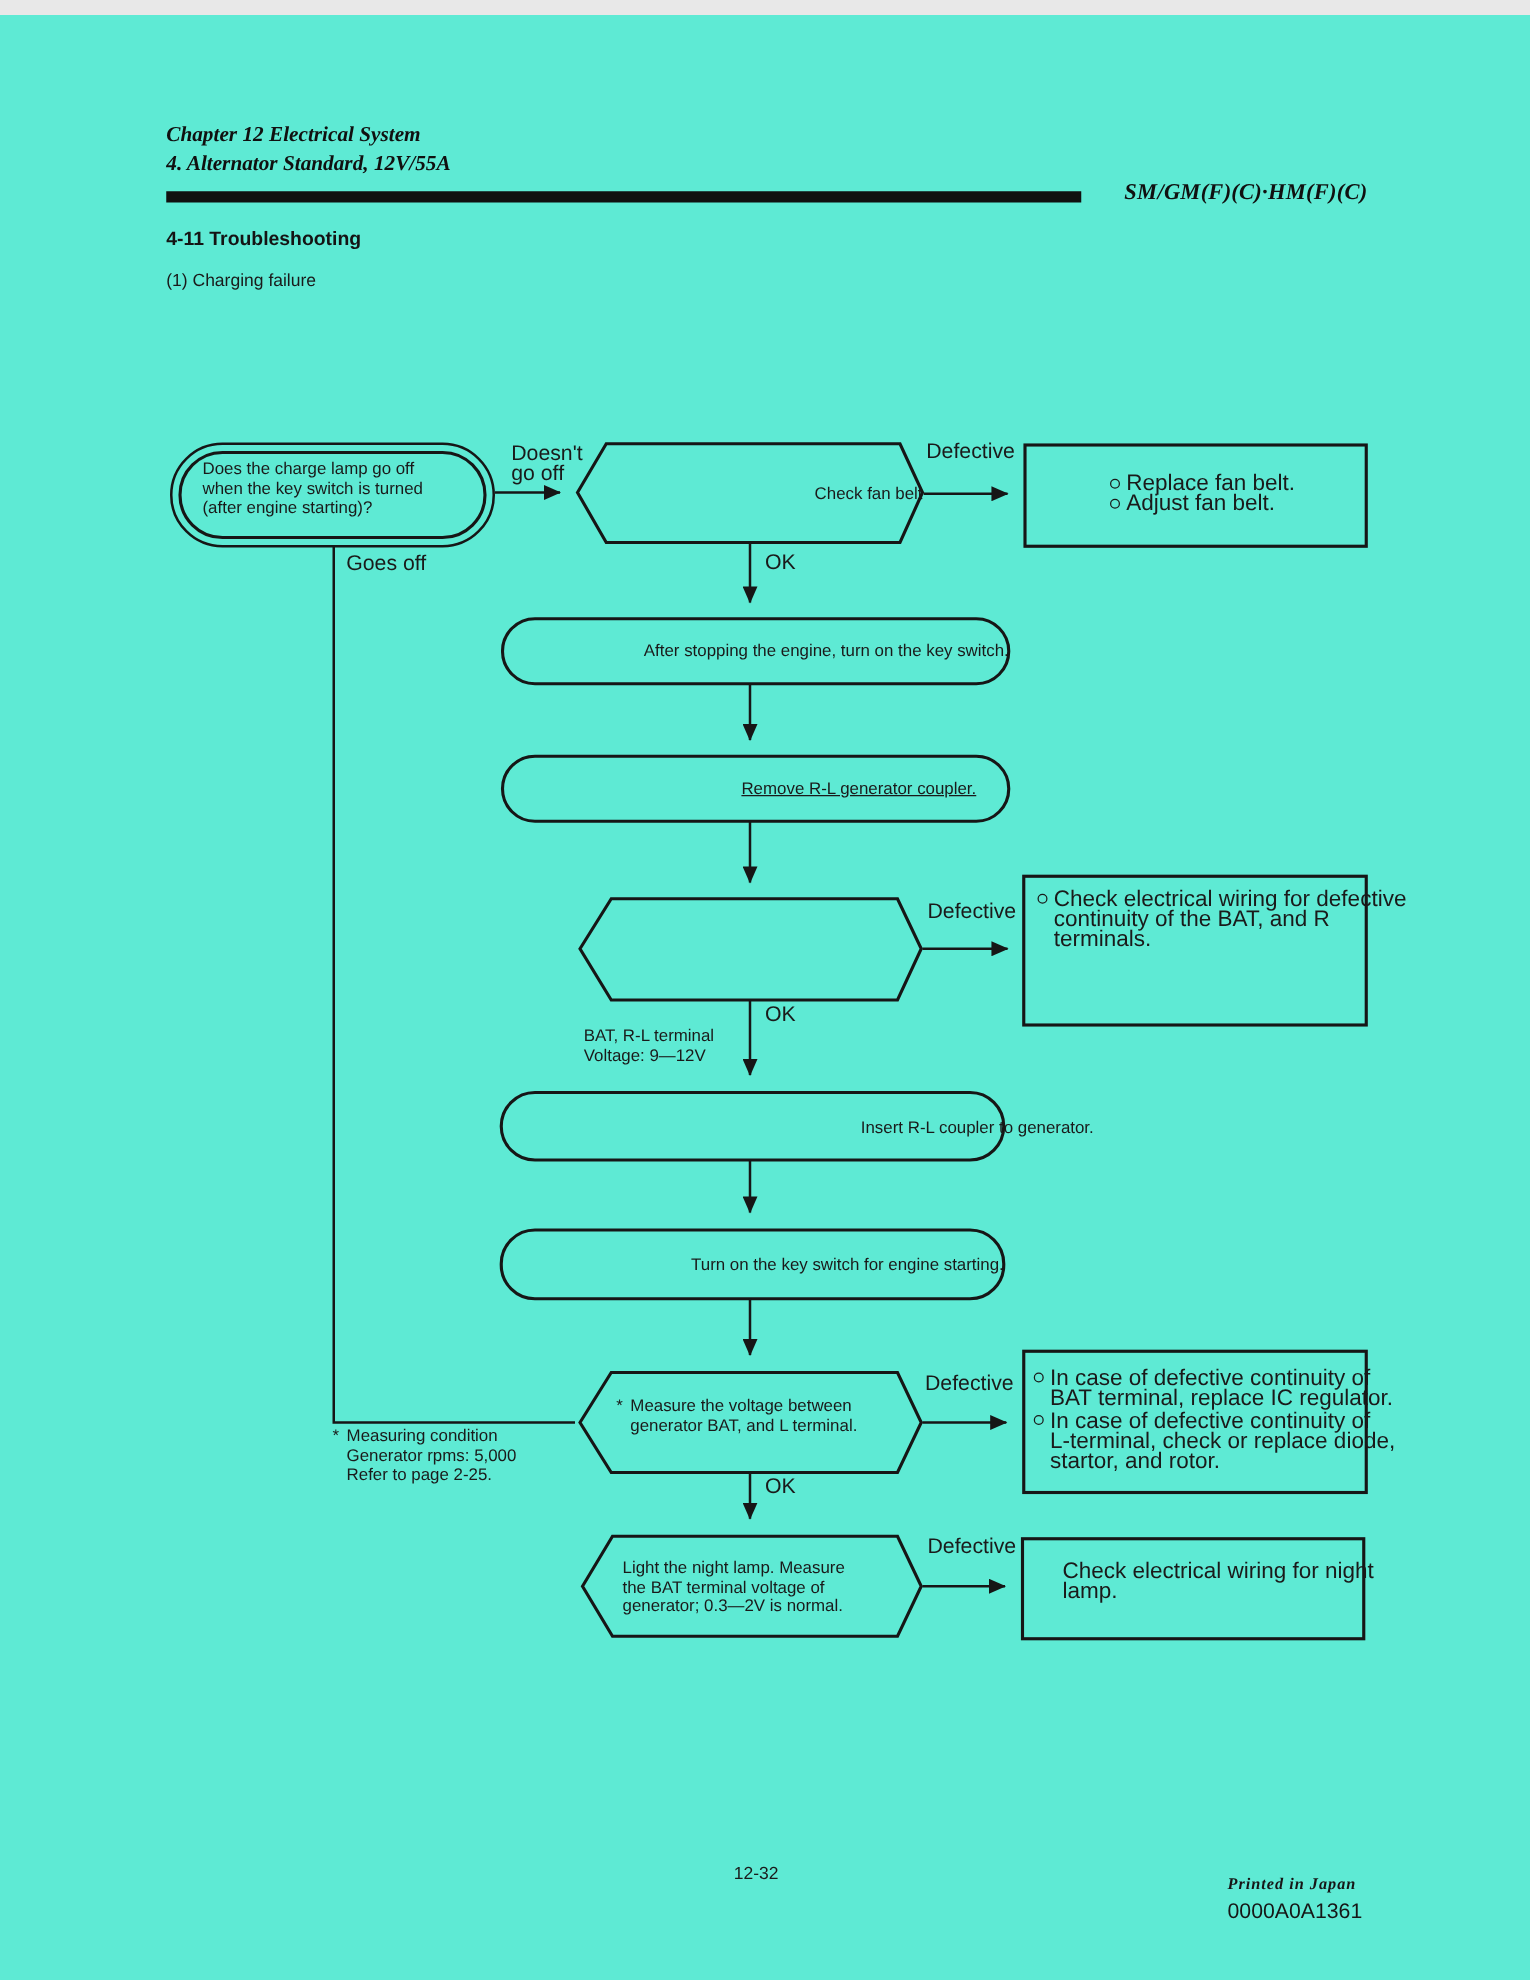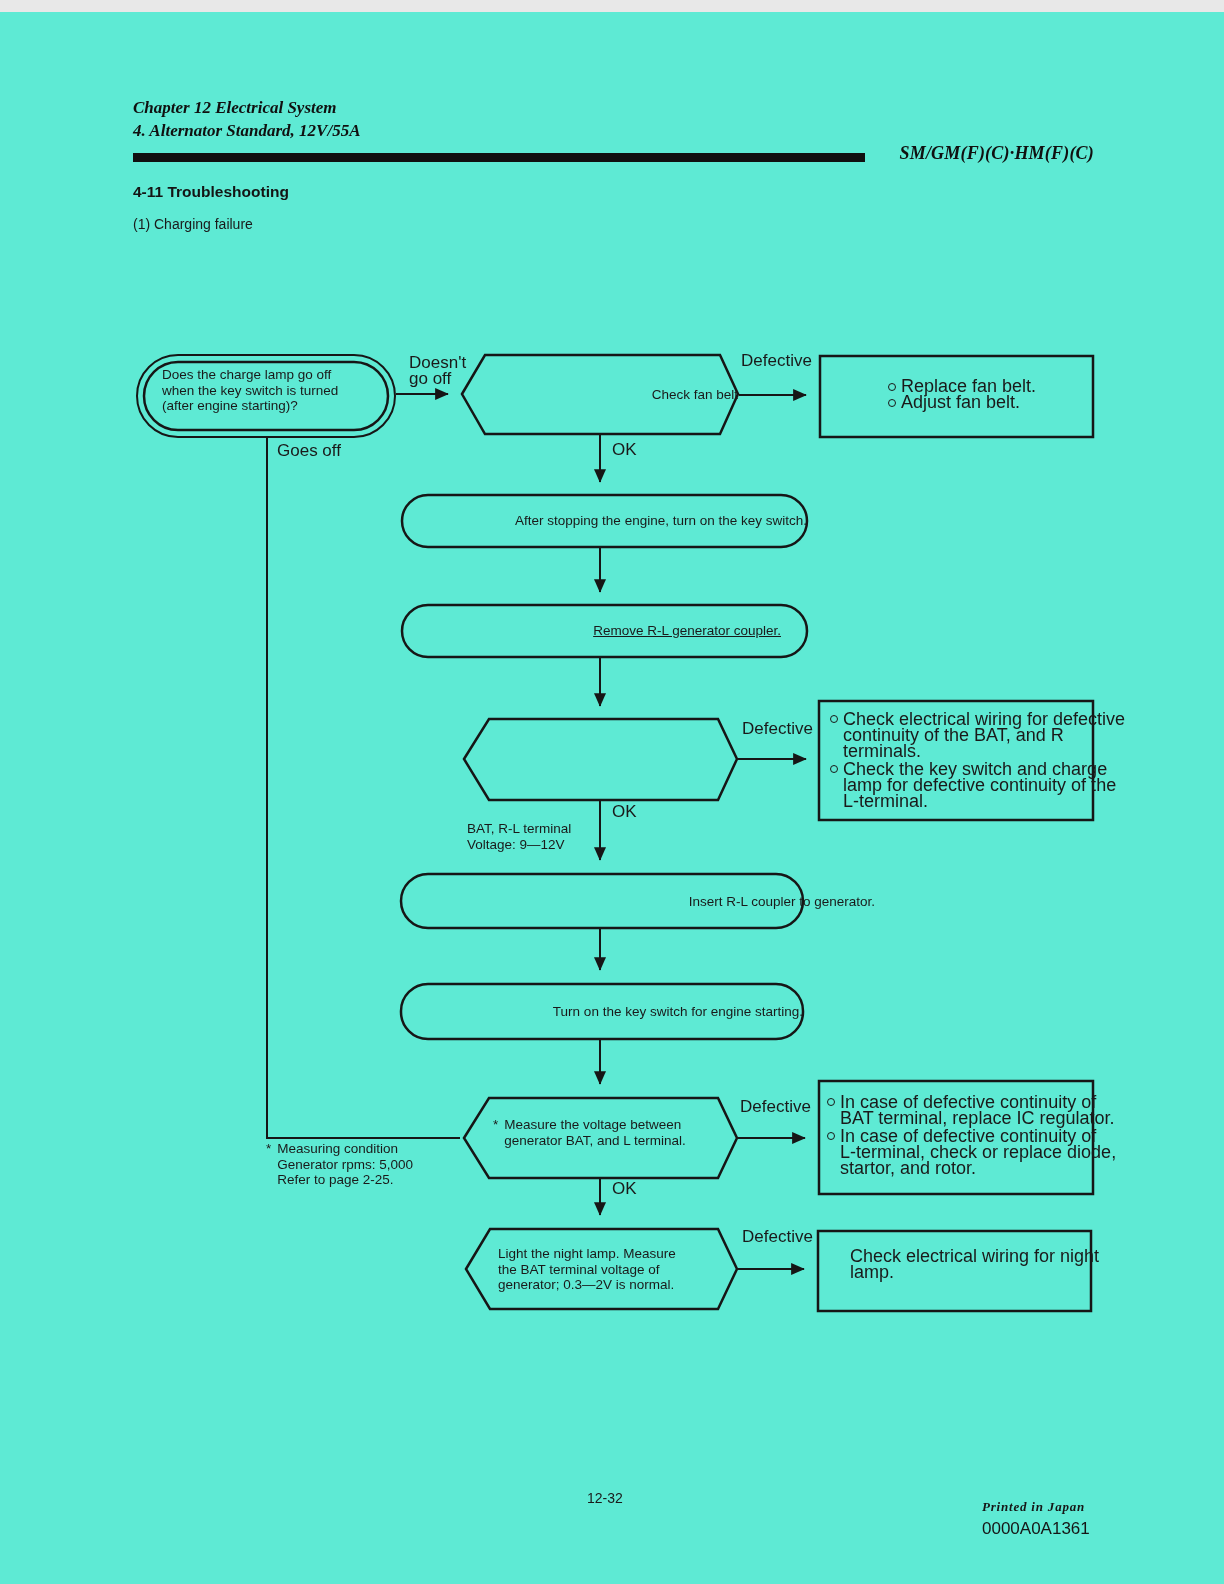--- a/index.html
+++ b/index.html
@@ -119,26 +119,20 @@
 
   <div class="abs lbl" style="left:742px;top:709px;">Defective</div>
 
   <div class="abs" style="left:830px;top:699px;">
     <div class="itemrow">
         <span class="bullet"></span>
         <span class="itxt">Check electrical wiring for defective
 continuity of the BAT, and R
 terminals.</span>
       </div>
-    <div class="itemrow" style="margin-top:2px">
-        <span class="bullet"></span>
-        <span class="itxt">Check the key switch and charge
-lamp for defective continuity of the
-L-terminal.</span>
-      </div>
   </div>
 
   <div class="abs lbl" style="left:612px;top:792px;">OK</div>
   <div class="abs flow" style="left:467px;top:809px;">BAT, R-L terminal
 Voltage: 9—12V</div>
 
   <div class="abs flow ctr" style="left:401px;top:882px;width:474px;">Insert R-L coupler to generator.</div>
   <div class="abs flow ctr" style="left:401px;top:992px;width:402px;">Turn on the key switch for engine starting.</div>
 
   <div class="abs itemrow" style="left:493px;top:1105px;">

